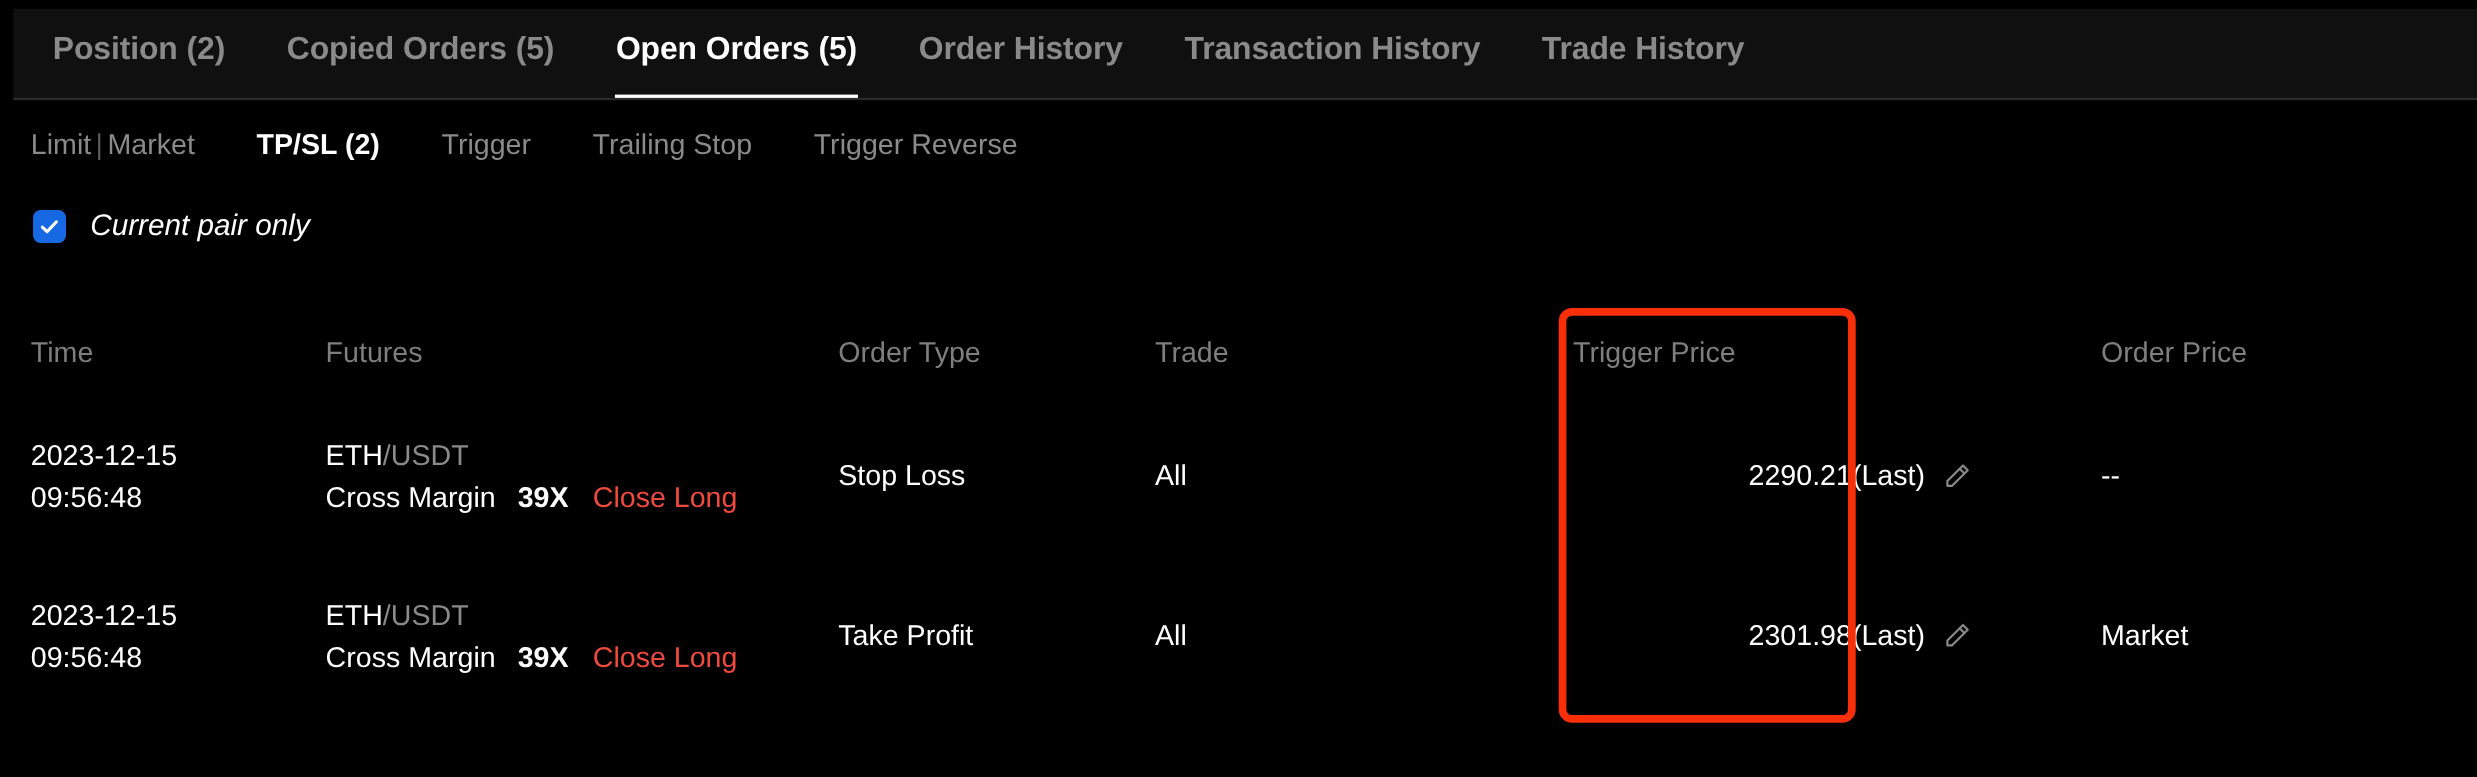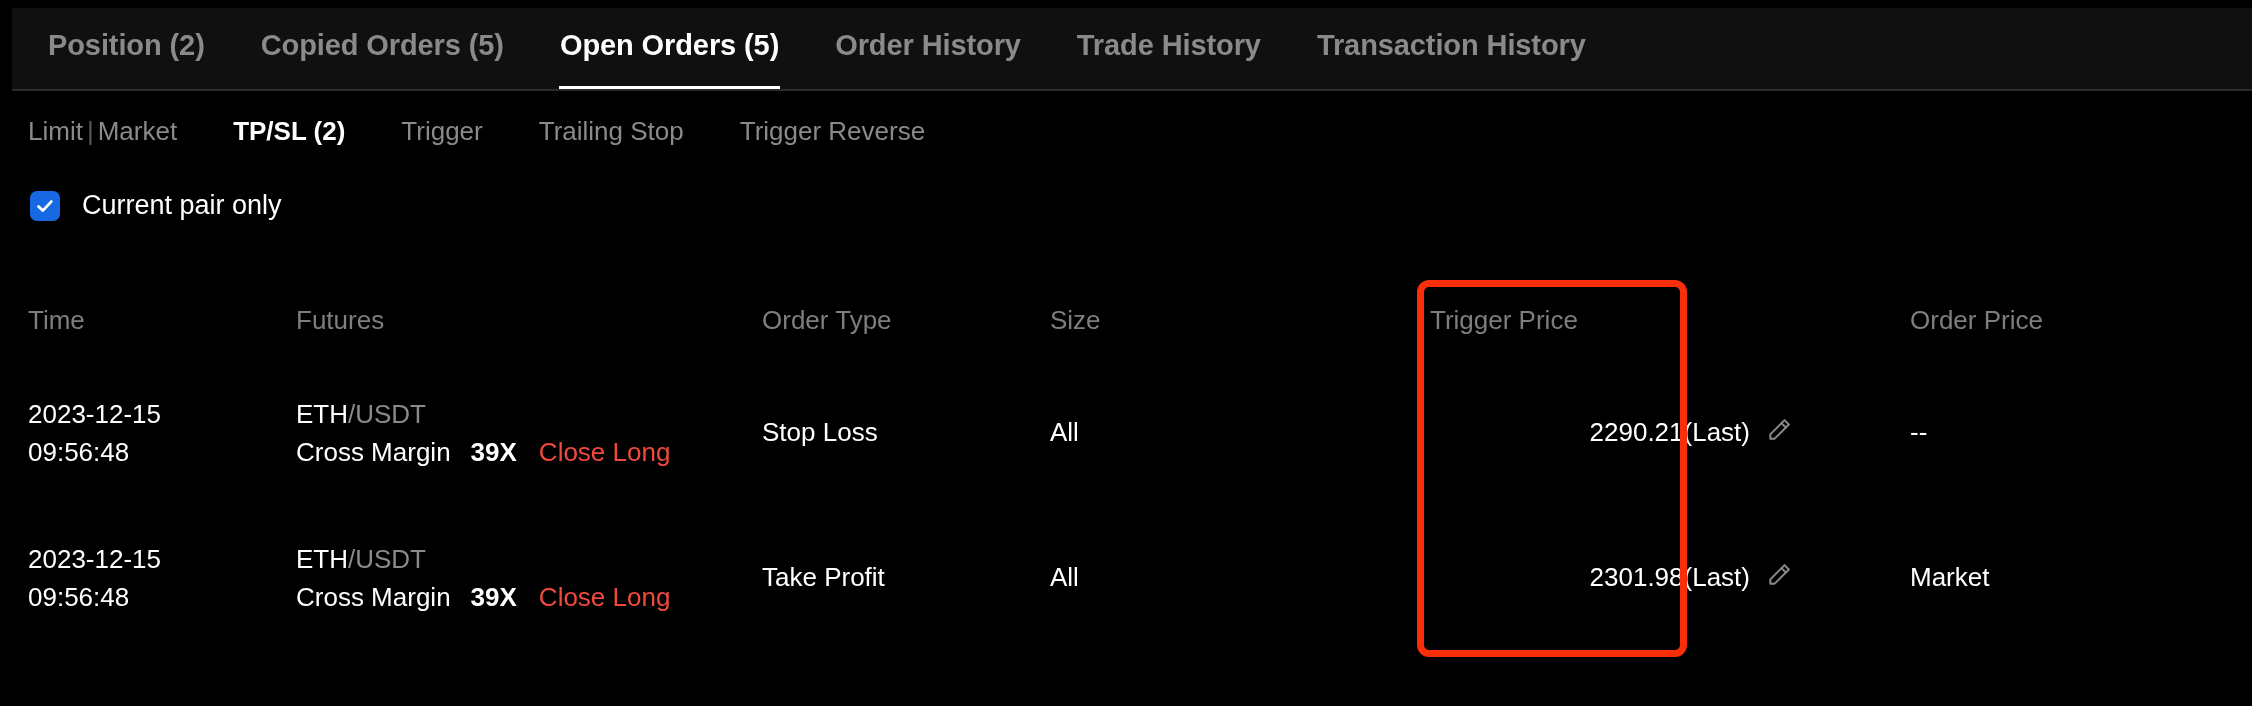--- a/index.html
+++ b/index.html
@@ -105,20 +105,21 @@
     padding: 0 4px;
   }
 
   
   .checkrow {
     position: absolute;
     top: 190px; left: 18px;
     display: flex;
     align-items: center;
     cursor: pointer;
+    font-style: italic;
   }
   .checkbox {
     width: 30px;
     height: 30px;
     border-radius: 7px;
     background: #1668e3;
     display: flex;
     align-items: center;
     justify-content: center;
     flex: none;
@@ -178,21 +179,21 @@
     display: flex;
     align-items: center;
   }
   .fut-quote { color: #8a8a8a; }
   .fut-margin { color: #ffffff; }
   .fut-lev { color: #ffffff; margin-left: 20px; font-weight: bold; }
   .fut-side { color: #f0493e; margin-left: 22px; }
 
   .trigger-cell {
     display: flex;
-    align-items: flex-start;
+    align-items: center;
     justify-content: flex-end;
     padding-right: 112px;
   }
   .trigger-val { font-size: 26px; color: #ffffff; }
   .pencil-icon {
     margin-left: 16px;
     display: inline-flex;
     align-items: center;
     cursor: pointer;
   }
@@ -217,22 +218,22 @@
 <div class="app">
 
   <div class="top-strip"></div>
 
   <div class="tabbar">
     <div class="tabbar-inner">
       <div class="tab">Position (2)</div>
       <div class="tab">Copied Orders (5)</div>
       <div class="tab active">Open Orders (5)</div>
       <div class="tab">Order History</div>
+      <div class="tab">Transaction History</div>
       <div class="tab">Trade History</div>
-      <div class="tab">Transaction History</div>
     </div>
   </div>
   <div class="tabbar-divider"></div>
 
   <div class="subtabs">
     <div class="subtab">
       <span>Limit</span><span class="sep">|</span><span>Market</span>
     </div>
     <div class="subtab active">TP/SL (2)</div>
     <div class="subtab">Trigger</div>
@@ -250,21 +251,21 @@
     </div>
     <div class="checkrow-label">Current pair only</div>
   </div>
 
   <div class="table">
 
     <div class="trow thead">
       <div class="cell c-time">Time</div>
       <div class="cell c-futures">Futures</div>
       <div class="cell c-type">Order Type</div>
-      <div class="cell c-size">Size</div>
+      <div class="cell c-size">Trade</div>
       <div class="cell c-trigger">Trigger Price</div>
       <div class="cell c-order">Order Price</div>
     </div>
 
     <div class="trow tbody-row">
       <div class="cell c-time time-lines">
         <div class="l1">2023-12-15</div>
         <div class="l2">09:56:48</div>
       </div>
       <div class="cell c-futures">

